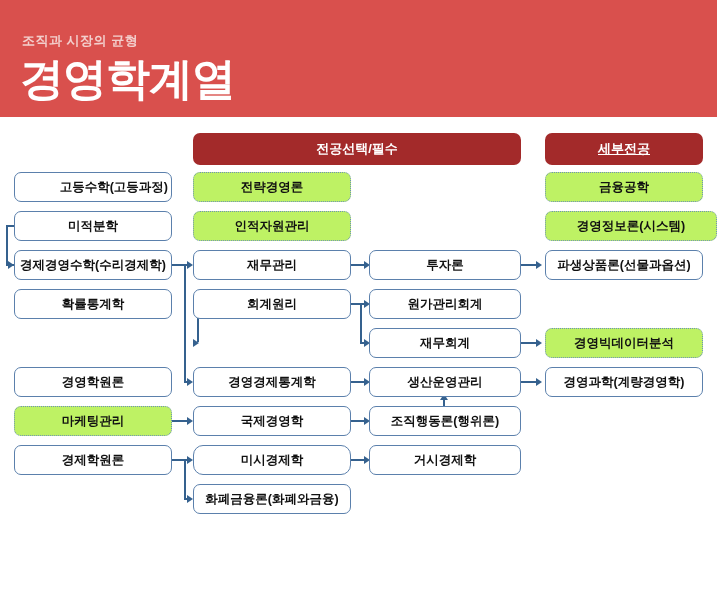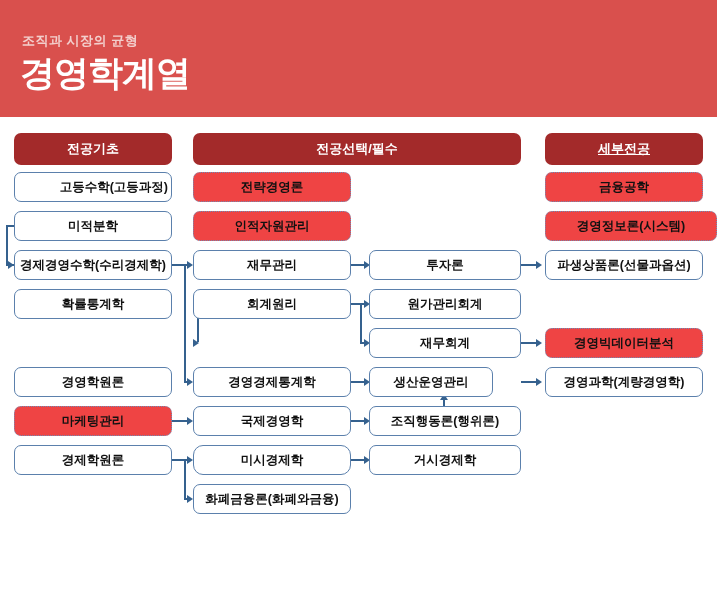--- a/index.html
+++ b/index.html
@@ -15,63 +15,62 @@
     position:absolute;left:0;top:0;width:717px;height:117px;
     background:#d9504d;
   }
   .banner .sub{
     position:absolute;left:22px;top:32px;
     font-size:13px;font-weight:bold;color:#f3cfcd;letter-spacing:.5px;
     white-space:nowrap;
   }
   .banner .ttl{
     position:absolute;left:20px;top:50px;
-    font-size:35px;font-weight:bold;color:#ffffff;letter-spacing:-1px;
+    font-size:44px;font-weight:bold;color:#ffffff;letter-spacing:-1px;
     white-space:nowrap;
   }
 
   
   .pill{
     position:absolute;background:#a32a2a;border-radius:7px;
     color:#ffffff;font-size:13px;font-weight:bold;
     display:flex;align-items:center;justify-content:center;
     height:32px;white-space:nowrap;
   }
 
   
   .box{
     position:absolute;height:30px;border-radius:7px;
     display:flex;align-items:center;justify-content:center;
     font-size:12.5px;font-weight:bold;color:#111111;
     white-space:nowrap;box-sizing:border-box;
     overflow:hidden;
   }
   .box.solid{background:#ffffff;border:1.6px solid #5b80ac;}
-  .box.dotted{background:#ef4444;border:1.6px dotted #6b8fbb;}
+  .box.dotted{background:#bef264;border:1.6px dotted #6b8fbb;}
   .box .lbl{display:block;padding:0 3px;}
 
   
   .ln{position:absolute;background:#35618e;}
   .ln.h{height:1.6px;}
   .ln.v{width:1.6px;}
   .ar{position:absolute;width:0;height:0;}
   .ar.r{border-left:6px solid #35618e;border-top:4px solid transparent;border-bottom:4px solid transparent;}
   .ar.u{border-bottom:6px solid #35618e;border-left:4px solid transparent;border-right:4px solid transparent;}
 </style>
 </head>
 <body>
 
 <div id="stage">
 
   <div class="banner">
     <div class="sub">조직과 시장의 균형</div>
     <div class="ttl">경영학계열</div>
   </div>
 
-  <div class="pill" style="left:14px;top:133px;width:158px;">전공기초</div>
   <div class="pill" style="left:193px;top:133px;width:328px;">전공선택/필수</div>
   <div class="pill" style="left:545px;top:133px;width:158px;text-decoration:underline;">세부전공</div>
 
   <div class="ln h" style="left:6px;top:225.2px;width:10px;"></div>
   <div class="ln v" style="left:6px;top:225.2px;height:40px;"></div>
   <div class="ln h" style="left:6px;top:264.2px;width:8px;"></div>
   <div class="ar r" style="left:8px;top:261px;"></div>
 
   <div class="ln h" style="left:172px;top:264.2px;width:14px;"></div>
   <div class="ln v" style="left:184.4px;top:264.2px;height:117px;"></div>
@@ -176,21 +175,21 @@
 
   <div class="box solid" style="left:369px;top:250px;width:152px;">
     <span class="lbl">투자론</span>
     </div>
   <div class="box solid" style="left:369px;top:289px;width:152px;">
     <span class="lbl">원가관리회계</span>
     </div>
   <div class="box solid" style="left:369px;top:328px;width:152px;">
     <span class="lbl">재무회계</span>
     </div>
-  <div class="box solid" style="left:369px;top:367px;width:124px;">
+  <div class="box solid" style="left:369px;top:367px;width:152px;">
     <span class="lbl">생산운영관리</span>
     </div>
   <div class="box solid" style="left:369px;top:406px;width:152px;">
     <span class="lbl">조직행동론(행위론)</span>
     </div>
   <div class="box solid" style="left:369px;top:445px;width:152px;">
     <span class="lbl">거시경제학</span>
     </div>
 
   <div class="box dotted" style="left:545px;top:172px;width:158px;">

